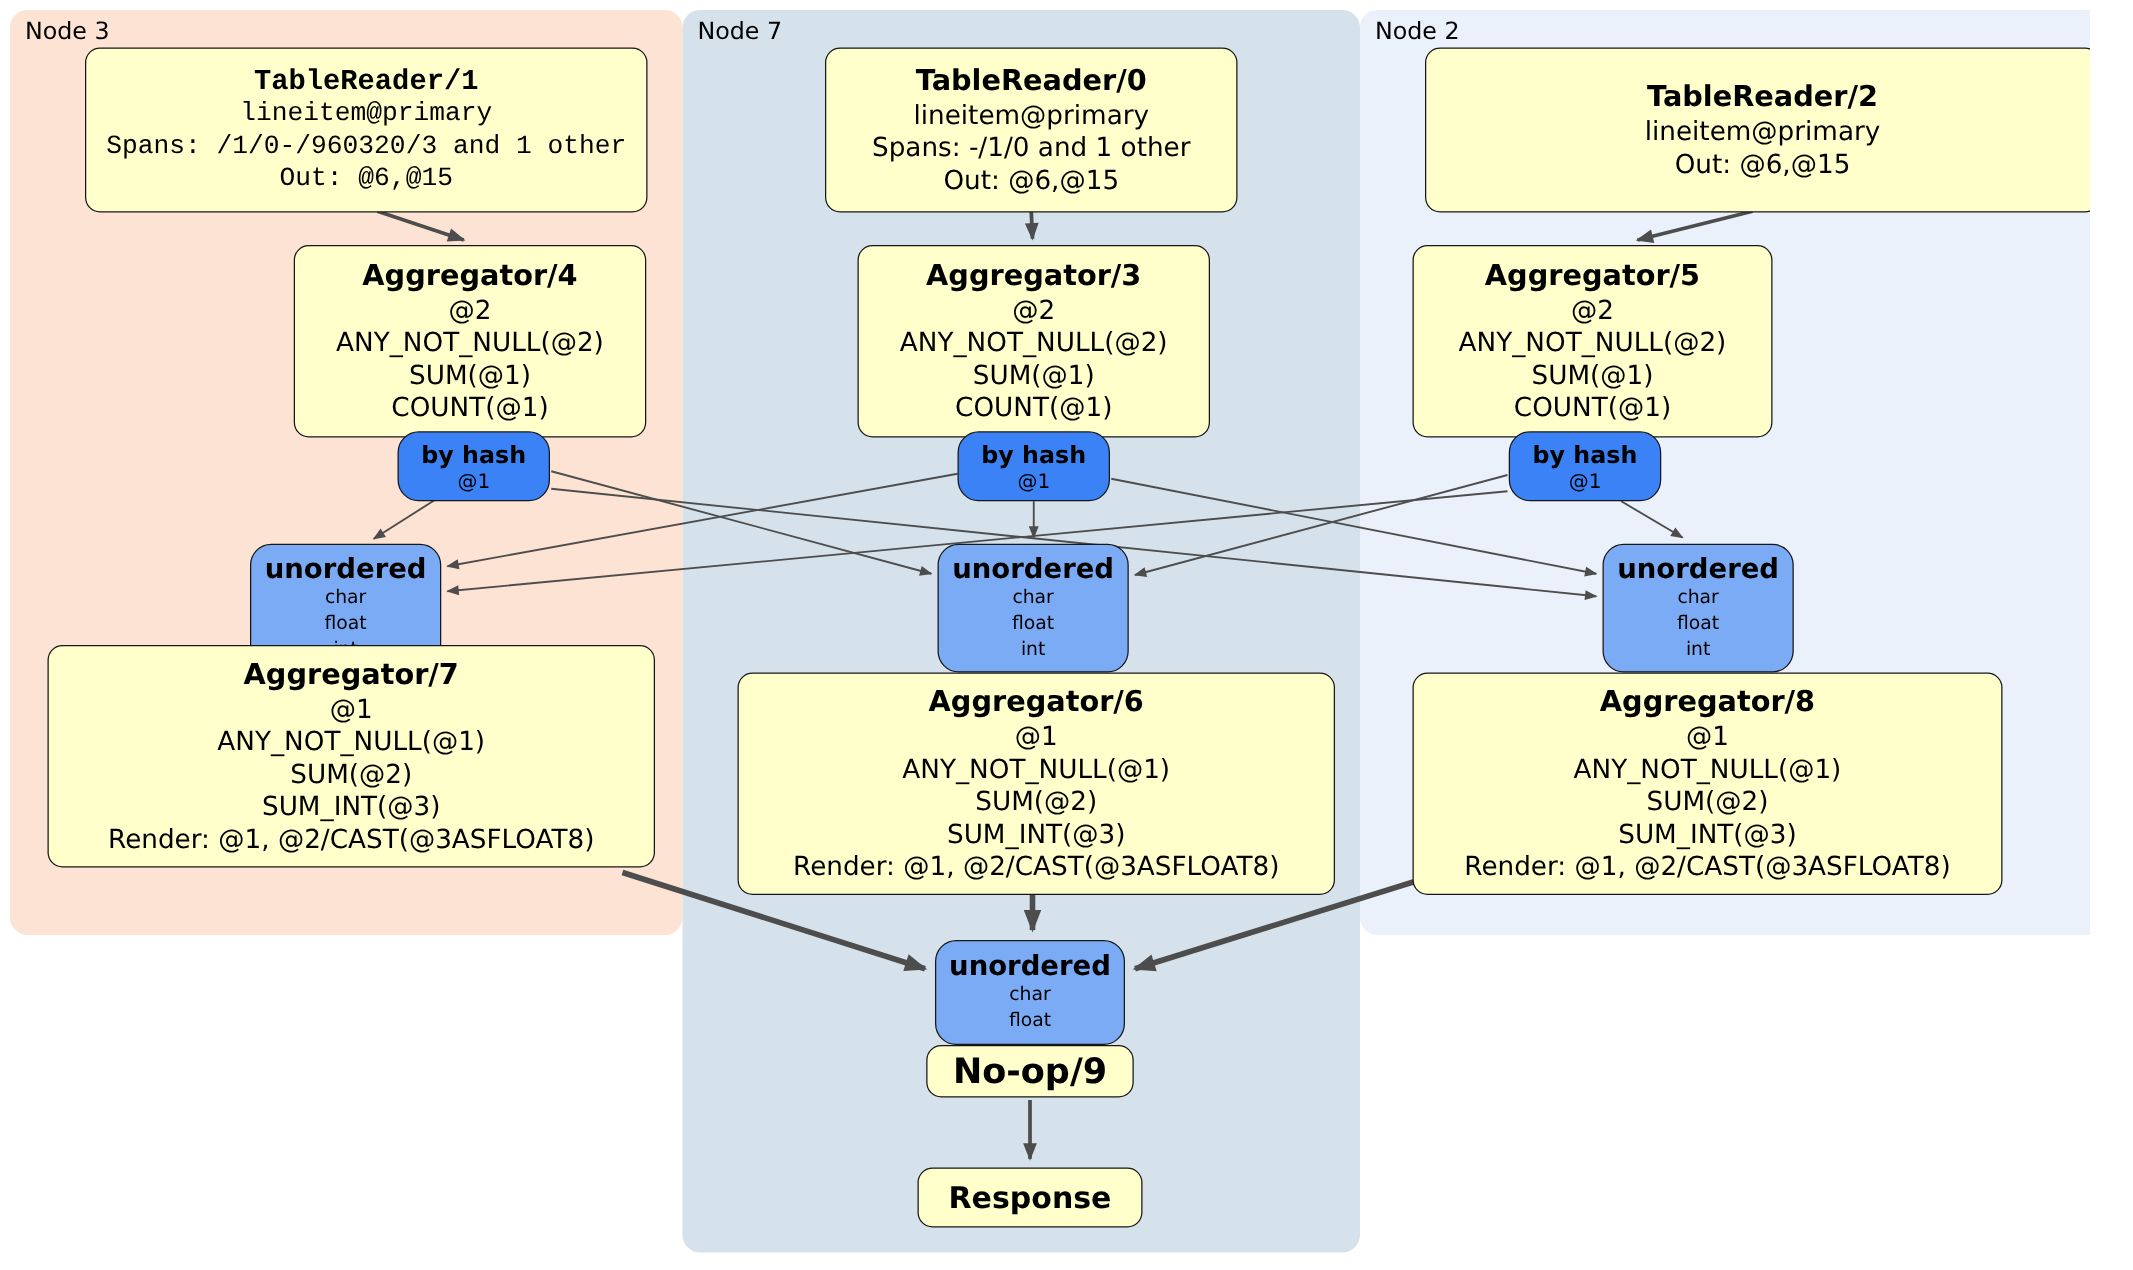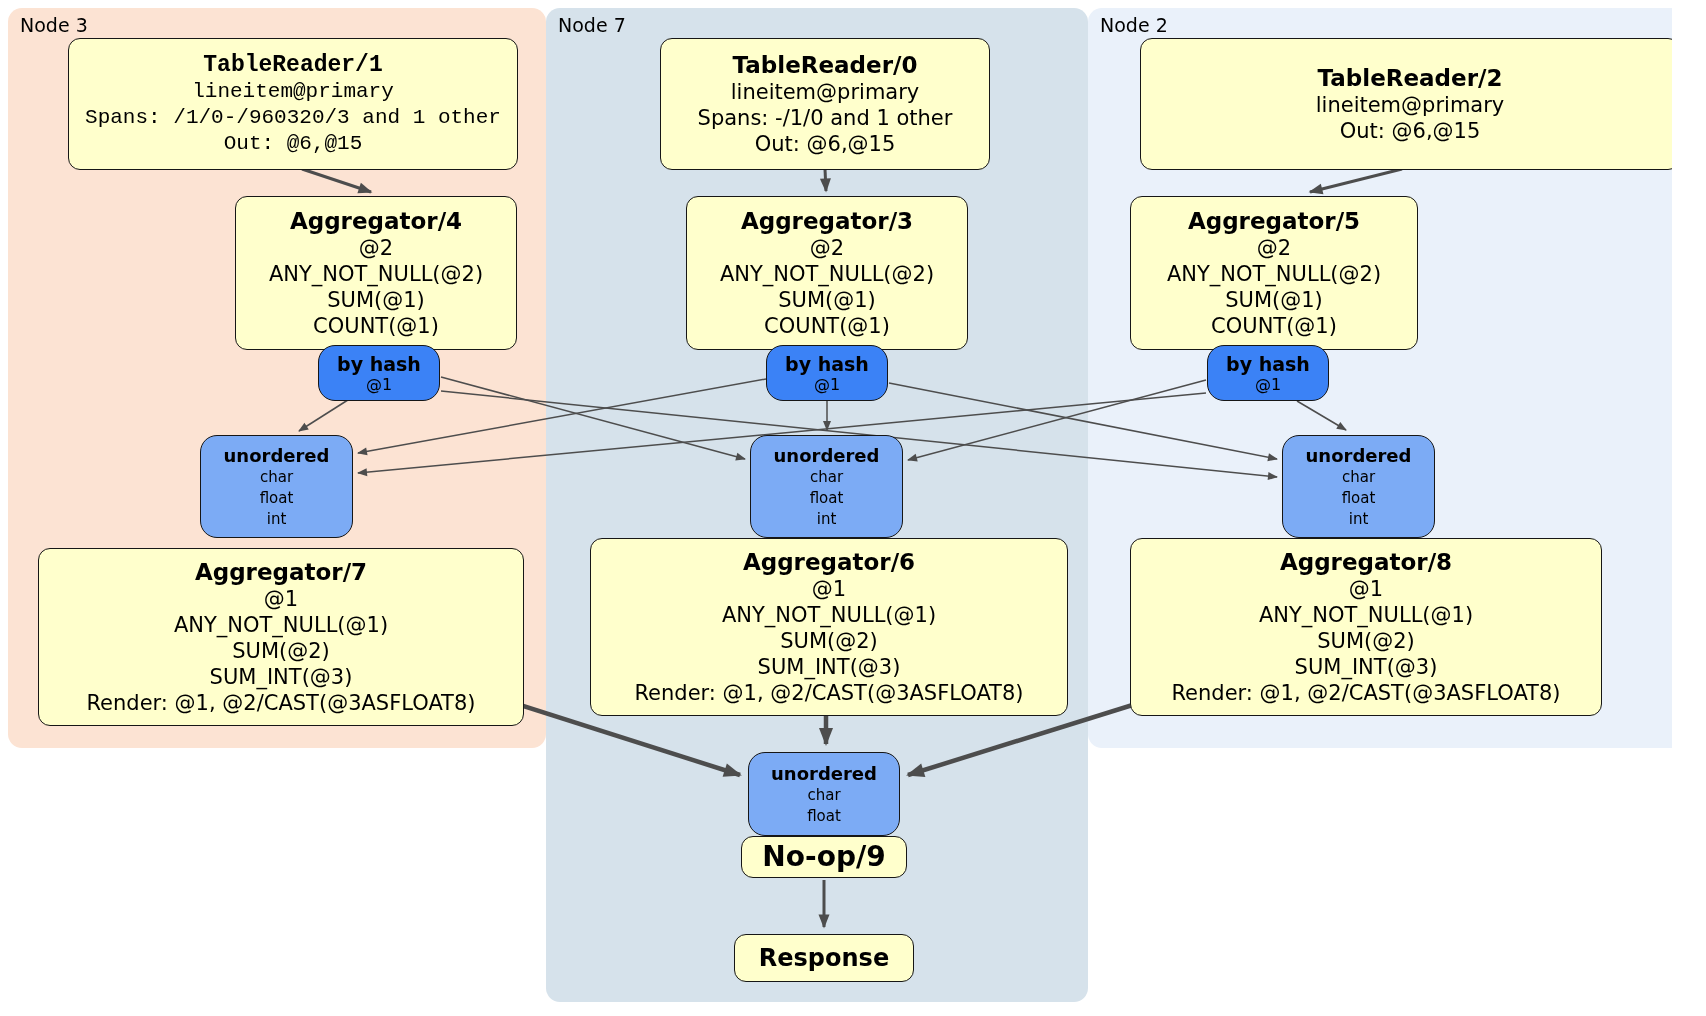--- a/index.html
+++ b/index.html
@@ -22,21 +22,21 @@
     display:flex;flex-direction:column;align-items:center;justify-content:center;
     text-align:center;box-sizing:border-box;
   }
   .router .rt{font-weight:bold;font-size:19px;line-height:22px;}
   .router .rs{font-size:16px;line-height:19px;}
   .sync{
     position:absolute;background:#7cabf5;border:1.6px solid #161616;border-radius:17px;
     display:flex;flex-direction:column;align-items:center;justify-content:center;
     text-align:center;box-sizing:border-box;
   }
-  .sync .st{font-weight:bold;font-size:18px;line-height:23px;}
+  .sync .st{font-weight:bold;font-size:22px;line-height:23px;}
   .sync .sd{font-size:15px;line-height:21px;}
   .small-box .t{font-size:28px;}
   .resp-box .t{font-size:24px;}
   path.edge{stroke:#4d4d4d;fill:none;}
   path.thick{stroke-width:4.5px;}
   path.mid{stroke-width:3px;}
   path.thin{stroke-width:1.5px;}
 </style>
 </head>
 <body>
@@ -149,21 +149,21 @@
     <div class="sd">float</div>
     <div class="sd">int</div>
   </div>
   <div class="sync" style="left:1282px;top:435px;width:153px;height:103px;">
     <div class="st">unordered</div>
     <div class="sd">char</div>
     <div class="sd">float</div>
     <div class="sd">int</div>
   </div>
 
-  <div class="box" style="left:38px;top:548px;width:486px;height:178px;">
+  <div class="box" style="left:38px;top:516px;width:486px;height:178px;">
     <div class="t">Aggregator/7</div>
     <div class="d">@1</div>
     <div class="d">ANY_NOT_NULL(@1)</div>
     <div class="d">SUM(@2)</div>
     <div class="d">SUM_INT(@3)</div>
     <div class="d">Render: @1, @2/CAST(@3ASFLOAT8)</div>
   </div>
   <div class="box" style="left:590px;top:538px;width:478px;height:178px;">
     <div class="t">Aggregator/6</div>
     <div class="d">@1</div>

